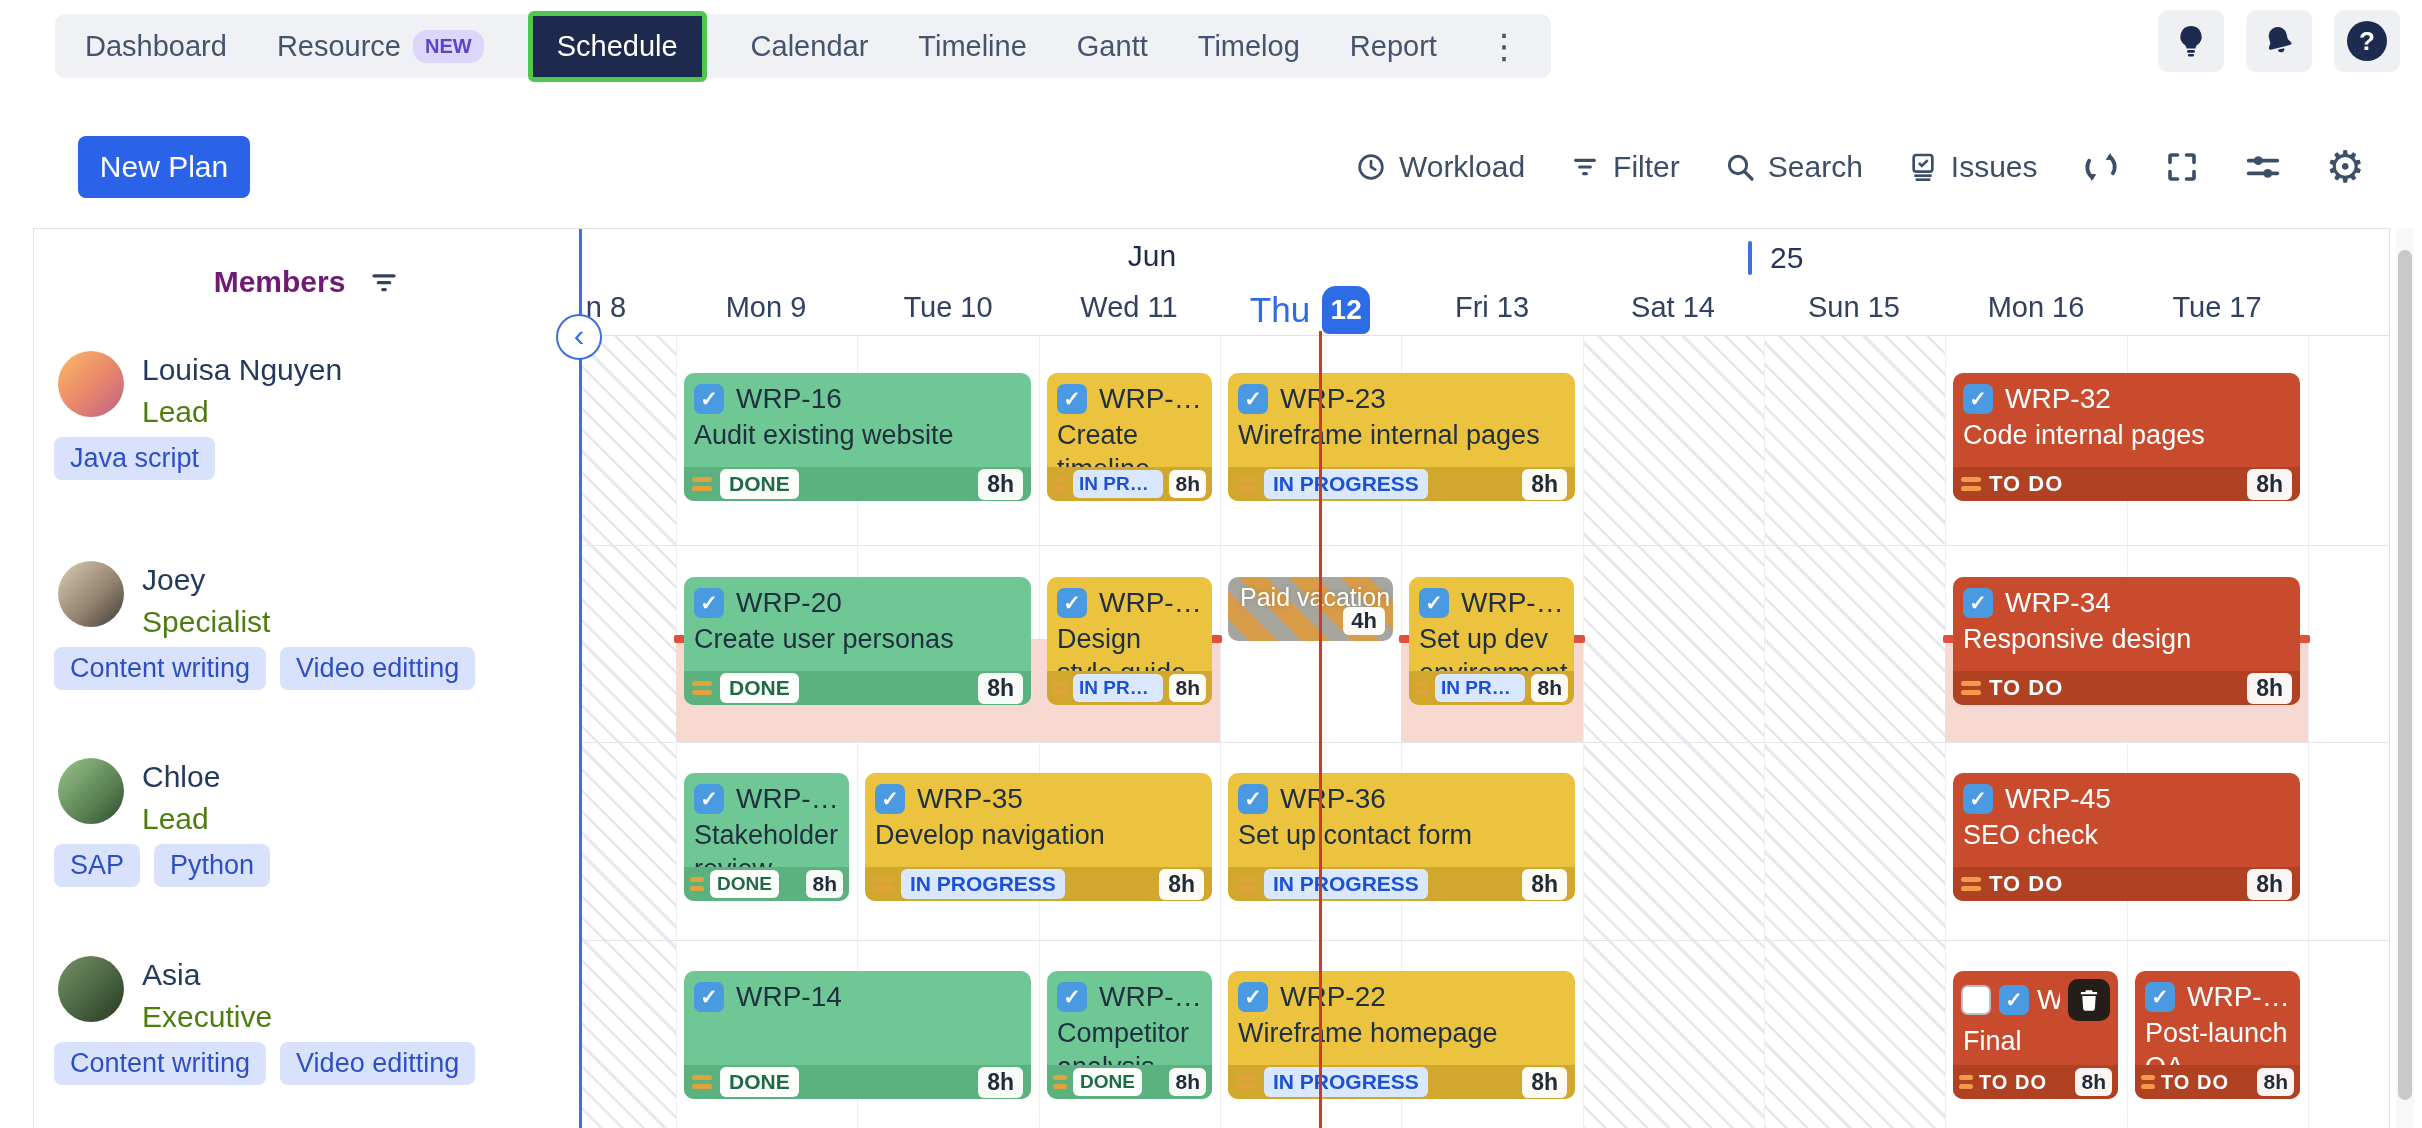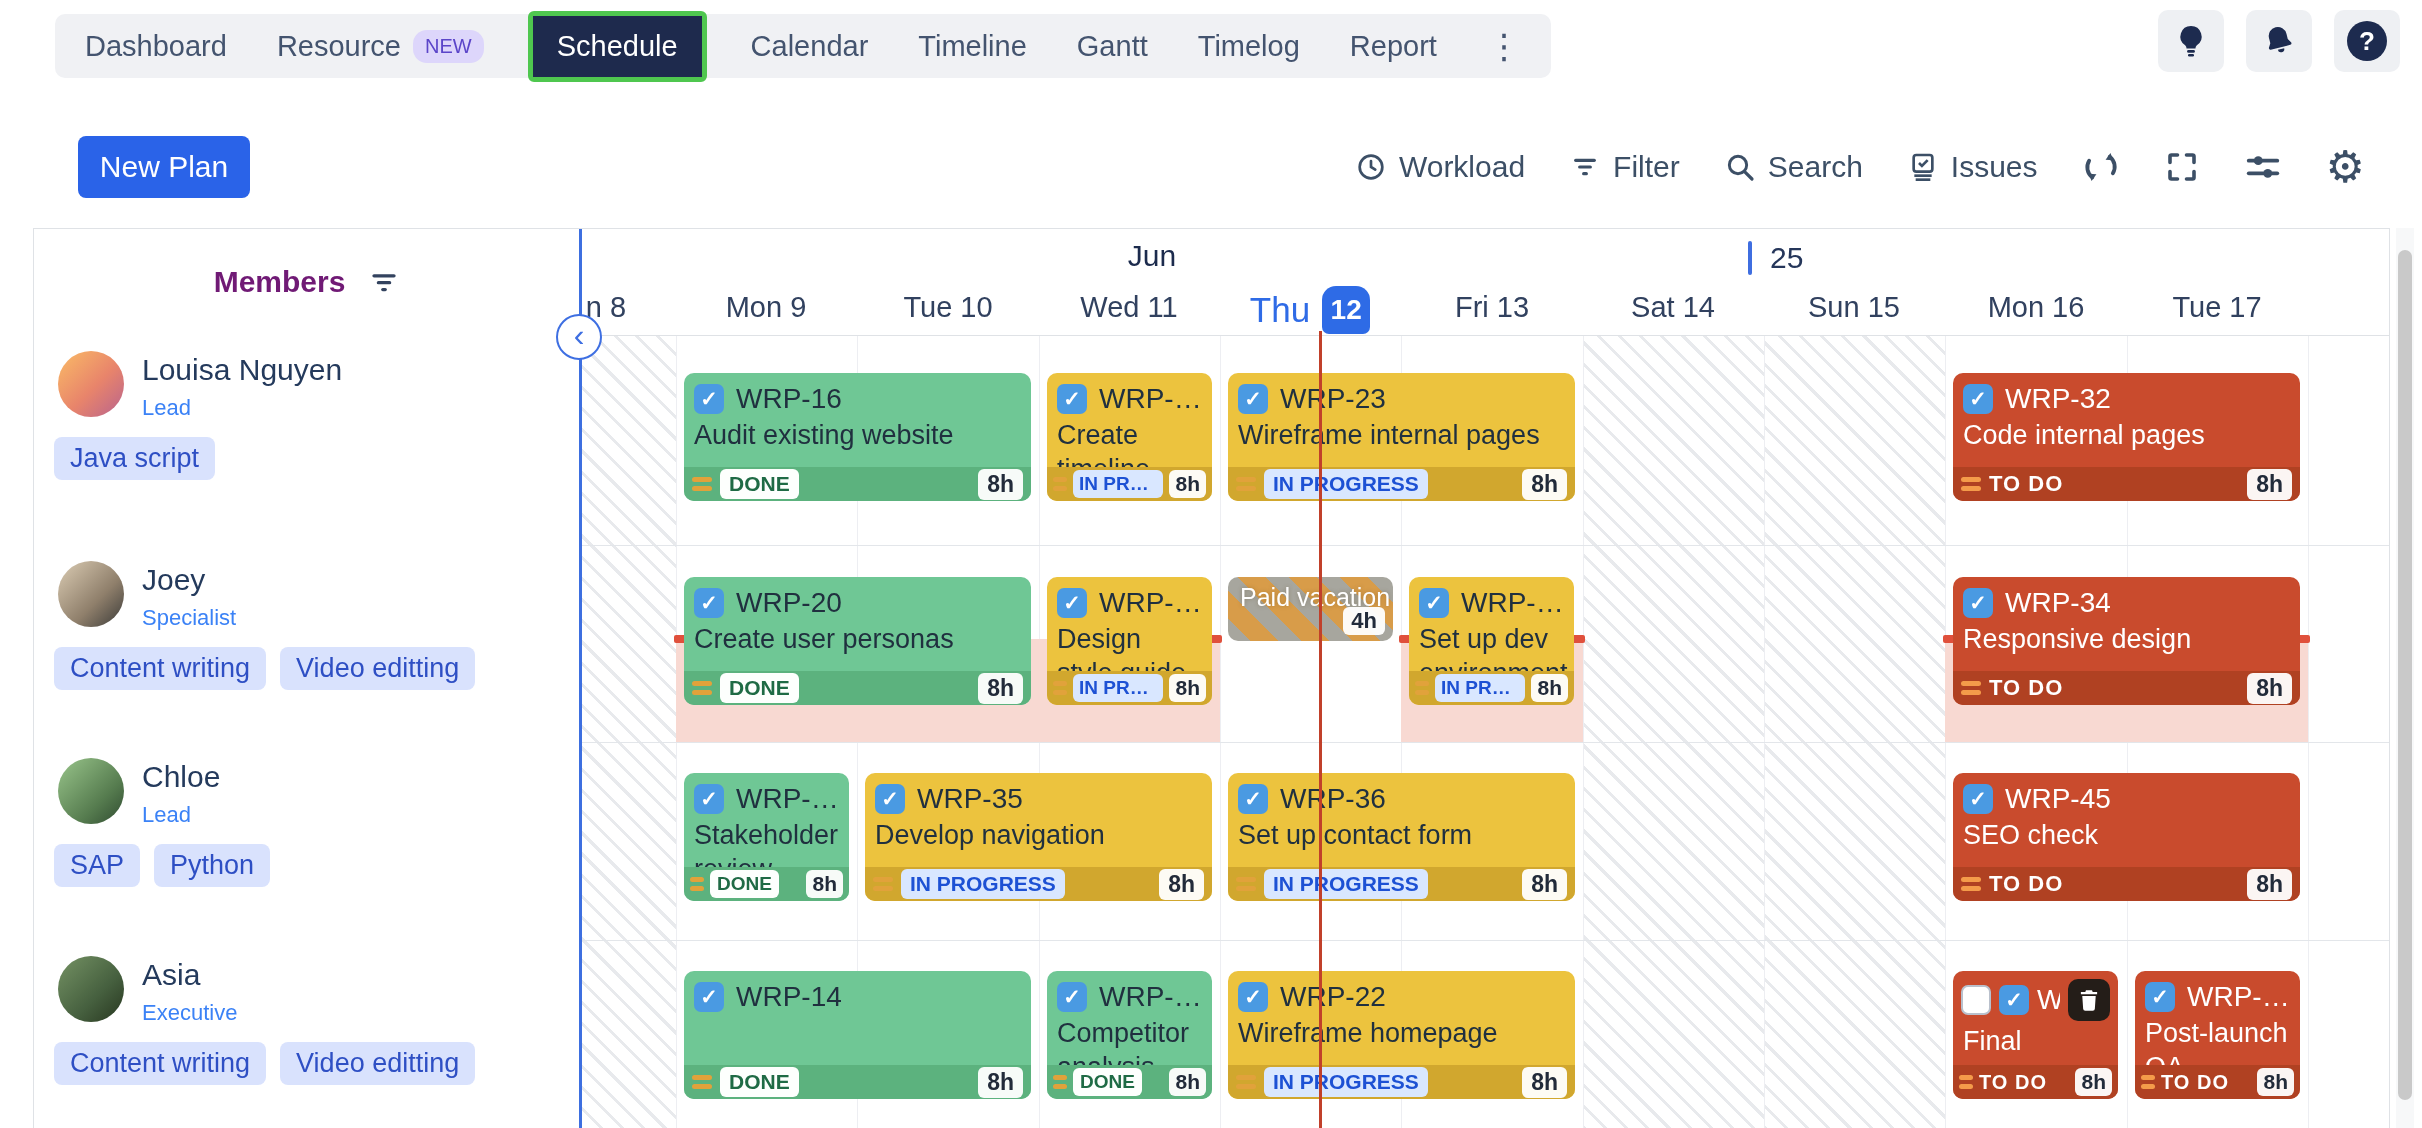--- a/index.html
+++ b/index.html
@@ -4,21 +4,21 @@
 <style>
   html,body{margin:0;padding:0;background:#fff;}
   .app{position:relative;width:2422px;height:1128px;overflow:hidden;background:#fff;
        font-family:"Liberation Sans",sans-serif;color:#253858;}
   svg{display:block;}
 
   
   .navbar{position:absolute;left:47px;top:14px;height:64px;background:#f0f1f4;border-radius:10px;
           display:flex;align-items:center;gap:50px;padding:0 30px;margin-left:8px;}
   .nav-item{font-size:29px;color:#44546f;white-space:nowrap;cursor:pointer;display:flex;align-items:center;gap:12px;}
-  .badge-new{background:#ddd6fb;color:#5b45c9;font-size:20px;font-weight:normal;padding:5px 12px;border-radius:14px;}
+  .badge-new{background:#ddd6fb;color:#5b45c9;font-size:20px;font-weight:bold;padding:5px 12px;border-radius:14px;}
   .nav-active-wrap{border:5px solid #4fc74f;border-radius:6px;margin:-12px -6px;}
   .nav-active{background:#1e2a4d;color:#fff;font-size:29px;padding:14px 24px;white-space:nowrap;}
   .kebab{font-size:34px;color:#44546f;line-height:1;cursor:pointer;}
   .nav-right{position:absolute;right:22px;top:10px;display:flex;gap:22px;}
   .icon-btn{width:66px;height:62px;background:#eef0f3;border-radius:10px;display:flex;align-items:center;justify-content:center;color:#1d2b4f;cursor:pointer;}
   .help-circle{width:40px;height:40px;border-radius:50%;background:#1d2b4f;color:#fff;font-size:26px;font-weight:bold;display:flex;align-items:center;justify-content:center;}
 
   
   .new-plan{position:absolute;left:62px;top:136px;width:172px;height:62px;background:#2a63e8;color:#fff;
             font-size:30px;font-family:"Liberation Sans",sans-serif;border:none;border-radius:8px;cursor:pointer;margin-left:16px;}
@@ -47,21 +47,21 @@
   .today-badge{width:48px;height:48px;background:#2e6be6;color:#fff;font-size:28px;font-weight:bold;
                border-radius:14px 14px 7px 7px;display:flex;align-items:center;justify-content:center;}
 
   
   .member-panel{position:absolute;left:0;top:0;width:545px;height:900px;background:#fff;z-index:4;}
   .panel-header{position:absolute;left:0;top:36px;width:545px;display:flex;align-items:center;justify-content:center;gap:24px;
                 font-size:30px;font-weight:600;color:#701a75;}
   .member{position:absolute;left:0;width:545px;}
   .avatar{position:absolute;left:24px;top:16px;width:66px;height:66px;border-radius:50%;}
   .m-name{position:absolute;left:108px;top:18px;font-size:30px;font-weight:500;color:#243a5c;white-space:nowrap;}
-  .m-role{position:absolute;left:108px;top:60px;font-size:22px;color:#3b82f6;}
+  .m-role{position:absolute;left:108px;top:60px;font-size:30px;color:#4d7c0f;}
   .m-tags{position:absolute;left:20px;top:102px;display:flex;gap:14px;}
   .tag{background:#d9e2fd;color:#2e4fc4;font-size:27px;padding:6px 16px;border-radius:8px;white-space:nowrap;}
 
   .blue-line{position:absolute;left:545px;top:0;width:3px;height:900px;background:#3d6fe0;z-index:16;}
   .red-line{position:absolute;left:1285px;top:102px;width:3px;height:798px;background:#c1402a;z-index:15;}
   .panel-toggle{position:absolute;left:522px;top:85px;width:46px;height:46px;border-radius:50%;background:#fff;
                 border:2px solid #3e6fe2;color:#3e6fe2;font-size:32px;display:flex;align-items:center;justify-content:center;
                 z-index:22;cursor:pointer;box-sizing:border-box;padding-bottom:4px;}
 
   

